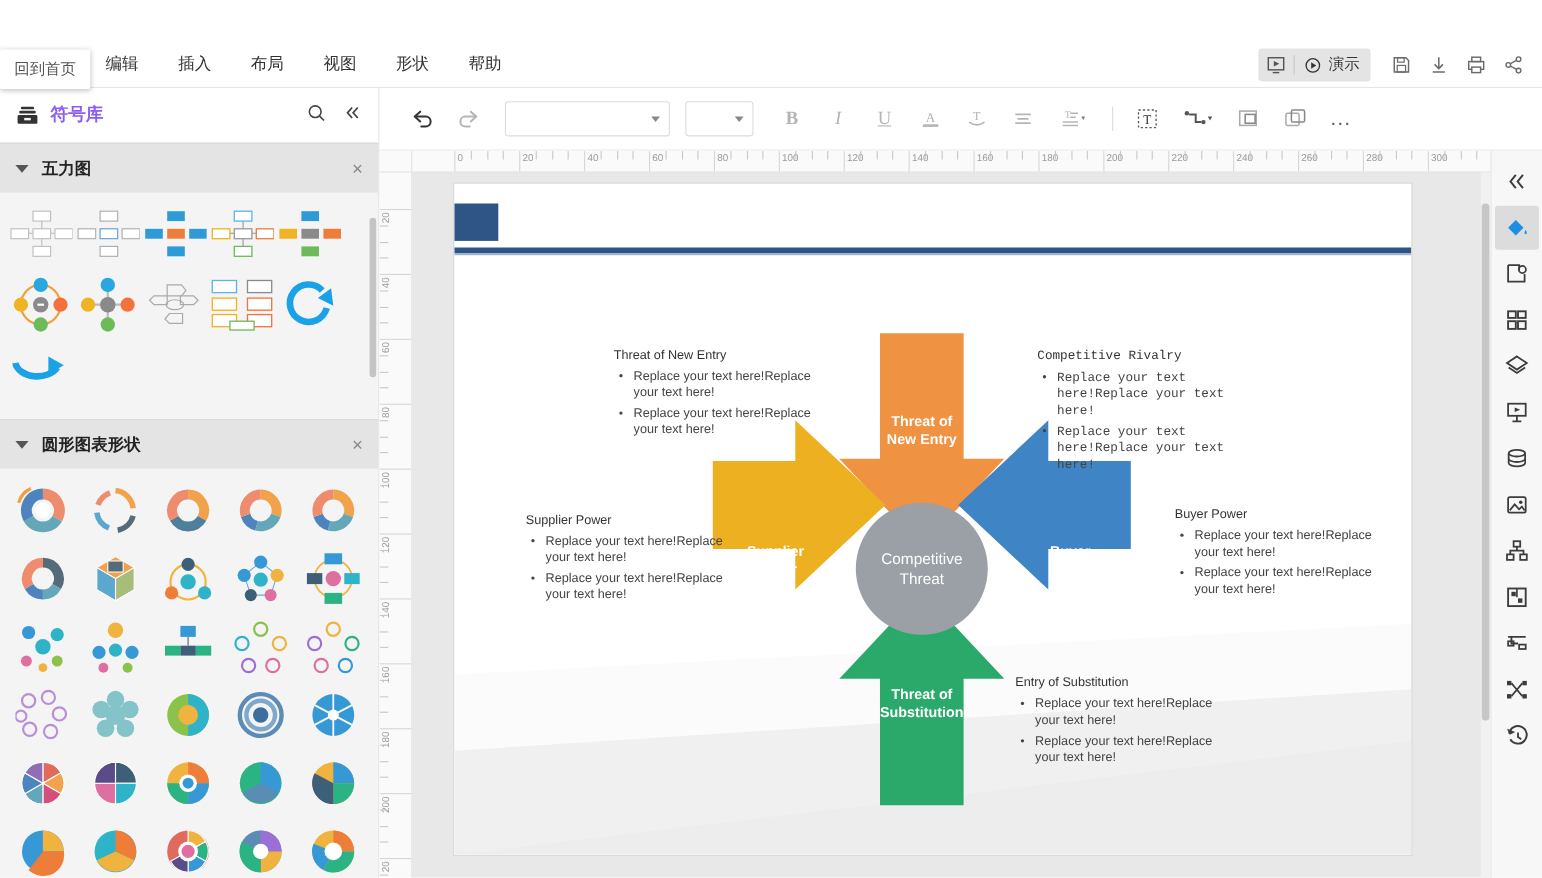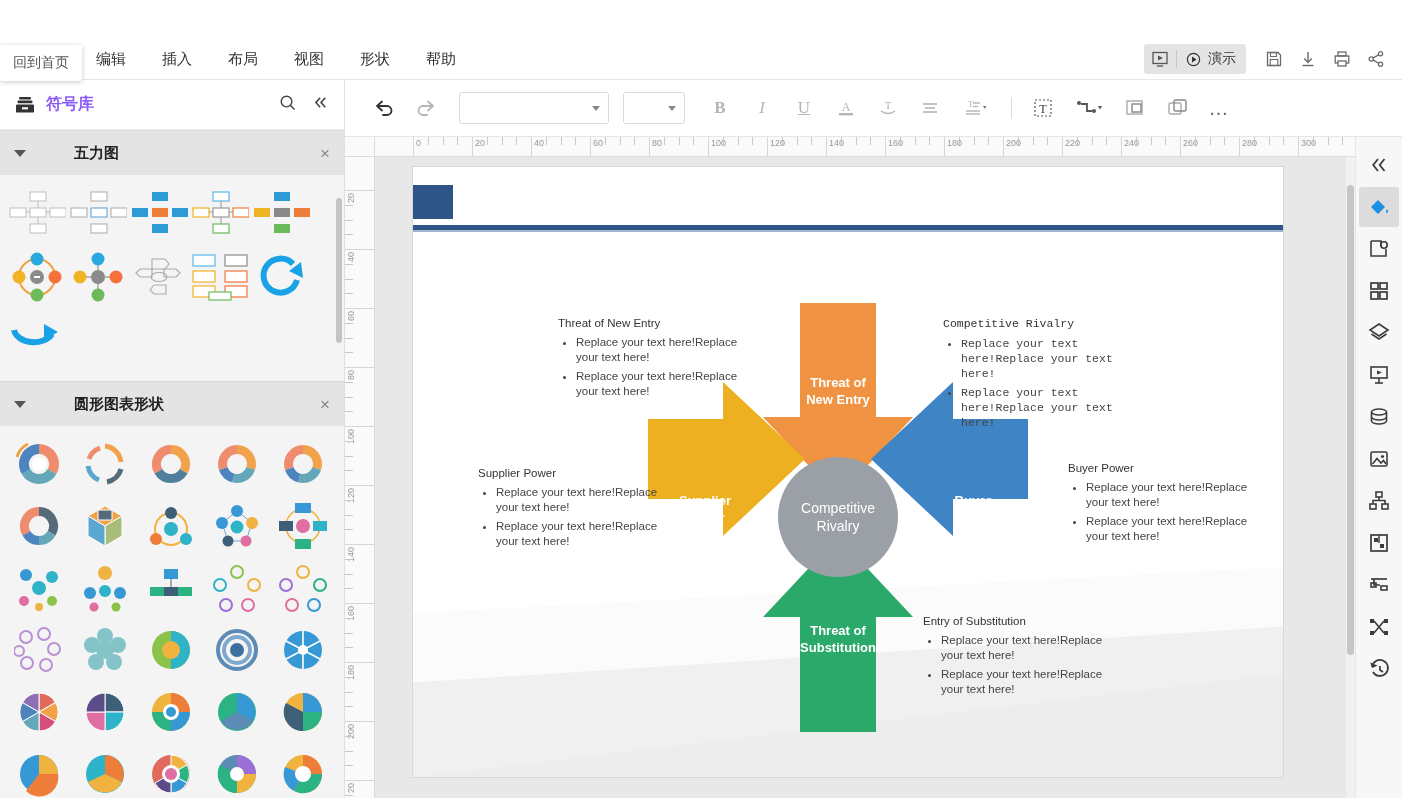--- a/index.html
+++ b/index.html
@@ -60,21 +60,21 @@
     background:#fff; border-bottom:1px solid #ececec; }
   .lp-head-title{ font-size:16px; font-weight:bold; color:#8b5cf6; margin-left:10px; }
   .lp-head-actions{ margin-left:auto; display:flex; align-items:center; gap:14px; color:#555;}
 
   .section-head{
     height:45px; background:#e4e4e4; display:flex; align-items:center;
     padding:0 14px; border-top:1px solid #dadada;
   }
   .sh-caret{ width:0;height:0;border-left:6px solid transparent;
     border-right:6px solid transparent;border-top:7px solid #555; margin-right:12px;}
-  .sh-title{ font-size:15px; font-weight:bold; color:#222;margin-left:36px; }
+  .sh-title{ font-size:15px; font-weight:bold; color:#222; }
   .sh-close{ margin-left:auto; color:#888; font-size:17px; line-height:1; }
 
   .shape-grid{ display:flex; flex-wrap:wrap; padding:8px 6px 6px 6px; }
   .shape-cell{ width:61px; height:60px; margin:0 0 2px 0;
     display:flex; align-items:center; justify-content:center; }
   .shape-grid.pad5 .shape-cell{ width:66px; }
   .panel-scroll{ position:absolute; right:2px; top:118px; width:6px; height:145px;
     background:#c4c4c4; border-radius:3px; }
 
   
@@ -979,21 +979,21 @@
             <div>Buyer</div>
             <div>Power</div>
           </div>
           <div class="arrow-label" style="left:365px;top:455px;width:120px;">
             <div>Threat of</div>
             <div>Substitution</div>
           </div>
 
           <div class="center-circle">
             <div>Competitive</div>
-            <div>Rivalry</div>
+            <div>Threat</div>
           </div>
 
           <div class="txtblock" style="left:145px;top:150px;">
             <div class="txt-title">Threat of New Entry</div>
             <ul class="txt-list">
               <li>Replace your text here!Replace your text here!</li>
               <li>Replace your text here!Replace your text here!</li>
             </ul>
           </div>
 

